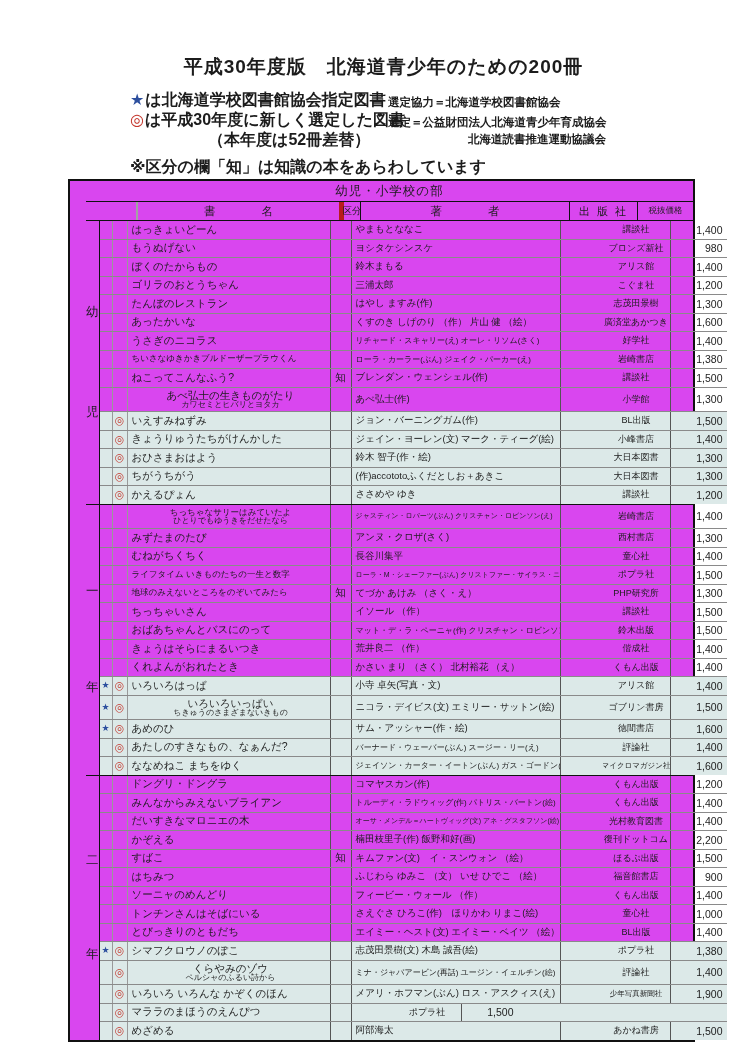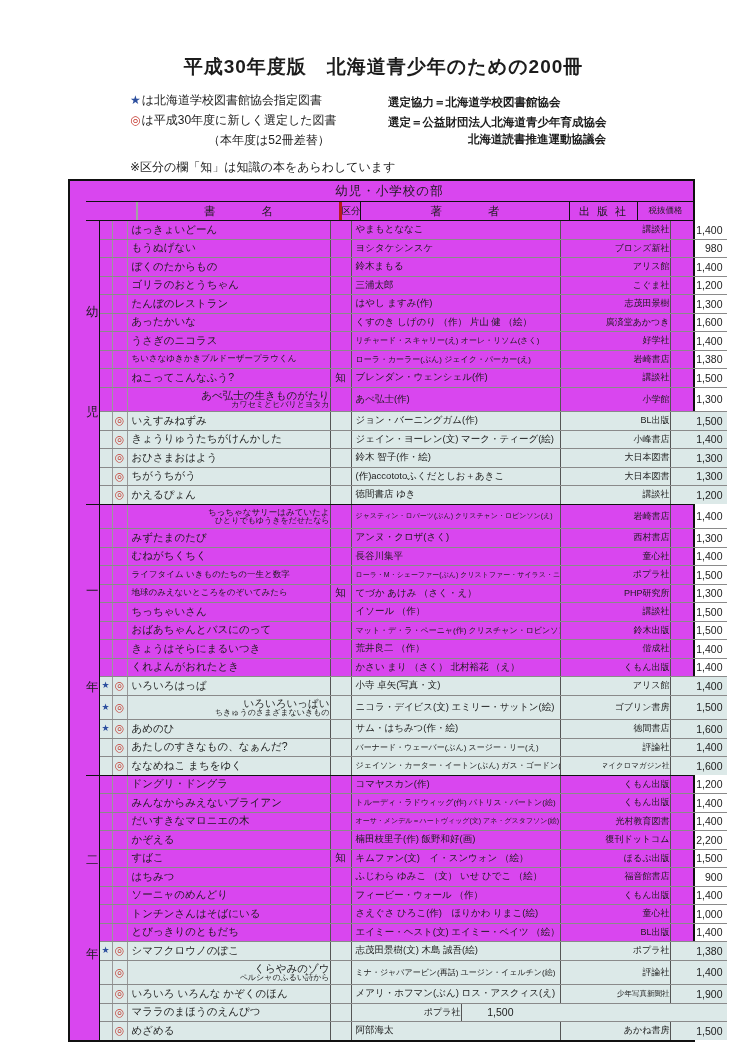--- a/index.html
+++ b/index.html
@@ -1,61 +1,61 @@
 <!DOCTYPE html>
 <html style="--hl: #dce9e8; --star: #2d4f9e; --circ: #c4372d;"><head>
 <meta charset="utf-8">
 <style>
   html,body{margin:0;padding:0;background:#e8e8e8;}
   .page{position:relative;width:743px;height:1051px;background:#ffffff;margin:0 auto;
         font-family:"Liberation Sans","DejaVu Sans",sans-serif;color:#1c1c1c;overflow:hidden;}
   
   .doc-title{position:absolute;top:42px;left:0;width:100%;text-align:center;
              font-size:19px;font-weight:bold;letter-spacing:1px;margin:12px;}
-  .legend-left{position:absolute;left:130px;top:90px;font-size:12px;font-weight:normal;line-height:20px;}
+  .legend-left{position:absolute;left:130px;top:90px;font-size:16px;font-weight:bold;line-height:20px;}
   .legend-sub{padding-left:78px;}
   .legend-note{margin-top:7px;}
   .legend-right{position:absolute;left:388px;top:92px;font-size:11.5px;font-weight:bold;line-height:20px;}
   .coop2{padding-left:80px;line-height:15px;}
   .lg-star{color:var(--star);margin-right:1px;}
   .lg-circ{color:var(--circ);margin-right:1px;}
   
   .book-table{position:absolute;left:68px;top:179px;width:607px;border:2px solid #111;background:#d946ef;padding-left:16px;}
   .section-band{height:20px;border-bottom:1.5px solid #111;display:flex;align-items:center;justify-content:center;
                 font-size:12.5px;letter-spacing:1px;}
   .col-header{display:flex;height:18px;border-bottom:1px solid #111;}
   .h{box-sizing:border-box;display:flex;align-items:center;justify-content:center;white-space:nowrap;}
   .h-spacer{width:50px;}
   .h-title{width:203px;border-left:2px solid #a3a3a3;font-size:11.5px;}
-  .h-kubun{width:21px;border-left:3px solid #b91c1c;font-size:9.5px;}
+  .h-kubun{width:21px;border-left:5px solid #b91c1c;font-size:9.5px;}
   .h-auth{width:209px;border-left:1px solid #111;font-size:11.5px;}
   .h-pub{width:68px;border-left:1px solid #111;font-size:11px;letter-spacing:2px;}
   .h-price{width:56px;border-left:1px solid #111;font-size:8.5px;}
   
   .grp{display:flex;border-bottom:1.5px solid #111;}
   #groups .grp:last-child{border-bottom:none;}
   .grp-label{box-sizing:border-box;width:22px;border-right:1px solid #111;display:flex;flex-direction:column;
              justify-content:space-evenly;align-items:center;font-size:12.5px;}
   .grp-rows{flex:1;}
   .row{display:flex;height:17.5px;border-bottom:1px solid #8a8a8a;}
   .grp-rows .row:last-child{border-bottom:none;}
   .row.tall{height:23.5px;}
   .row.hl{background:var(--hl);}
   .c{box-sizing:border-box;display:flex;align-items:center;overflow:hidden;white-space:nowrap;}
   .c-star{width:13px;justify-content:center;border-right:1px solid #999;}
   .c-circ{width:15px;justify-content:center;border-right:1px solid #999;}
   .c-title{width:203px;padding-left:4px;font-size:10.5px;border-right:1px solid #555;}
-  .c-title.two{flex-direction:column;align-items:flex-end;justify-content:center;line-height:1.05;}
+  .c-title.two{flex-direction:column;align-items:center;justify-content:center;line-height:1.05;}
   .c-title.small .t1{font-size:8.5px;}
   .t2{font-size:8px;}
   .c-kubun{width:21px;justify-content:center;font-size:10.5px;border-right:1px solid #555;}
   .c-auth{width:209px;padding-left:4px;font-size:9.5px;border-right:1px solid #555;}
   .c-auth.s{font-size:8px;}
   .c-auth.xs{font-size:7px;}
-  .c-pub{width:68px;justify-content:flex-end;font-size:9px;border-right:1px solid #555;margin-left:42px;}
+  .c-pub{width:68px;justify-content:center;font-size:9px;border-right:1px solid #555;margin-left:42px;}
   .c-pub.small{font-size:7.5px;}
   .c-price{width:56px;justify-content:flex-end;padding-right:4px;font-size:10.5px;}
   .star-mark{color:var(--star);font-size:9px;line-height:1;}
   .new-mark{color:var(--circ);font-size:11px;font-weight:bold;line-height:1;}
 </style>
 </head>
 <body>
 
 <div class="page">
 
@@ -343,21 +343,21 @@
             <div class="row hl">
               <div class="c c-star"></div>
               <div class="c c-circ">
                 <div class="new-mark">◎</div>
               </div>
               <div class="c c-title">
                 <div class="t1">かえるぴょん</div>
               </div>
               <div class="c c-kubun"></div>
               <div class="c c-auth">
-                <div>徳間書店 ゆき</div>
+                <div>ささめや ゆき</div>
               </div>
               <div class="c c-pub">
                 <div>講談社</div>
               </div>
               <div class="c c-price">
                 <div>1,200</div>
               </div>
             </div>
           </div>
         </div>
@@ -571,21 +571,21 @@
                 <div class="star-mark">★</div>
               </div>
               <div class="c c-circ">
                 <div class="new-mark">◎</div>
               </div>
               <div class="c c-title">
                 <div class="t1">あめのひ</div>
               </div>
               <div class="c c-kubun"></div>
               <div class="c c-auth">
-                <div>サム・はちみつ(作・絵)</div>
+                <div>サム・アッシャー(作・絵)</div>
               </div>
               <div class="c c-pub">
                 <div>徳間書店</div>
               </div>
               <div class="c c-price">
                 <div>1,600</div>
               </div>
             </div>
             <div class="row hl">
               <div class="c c-star"></div>

